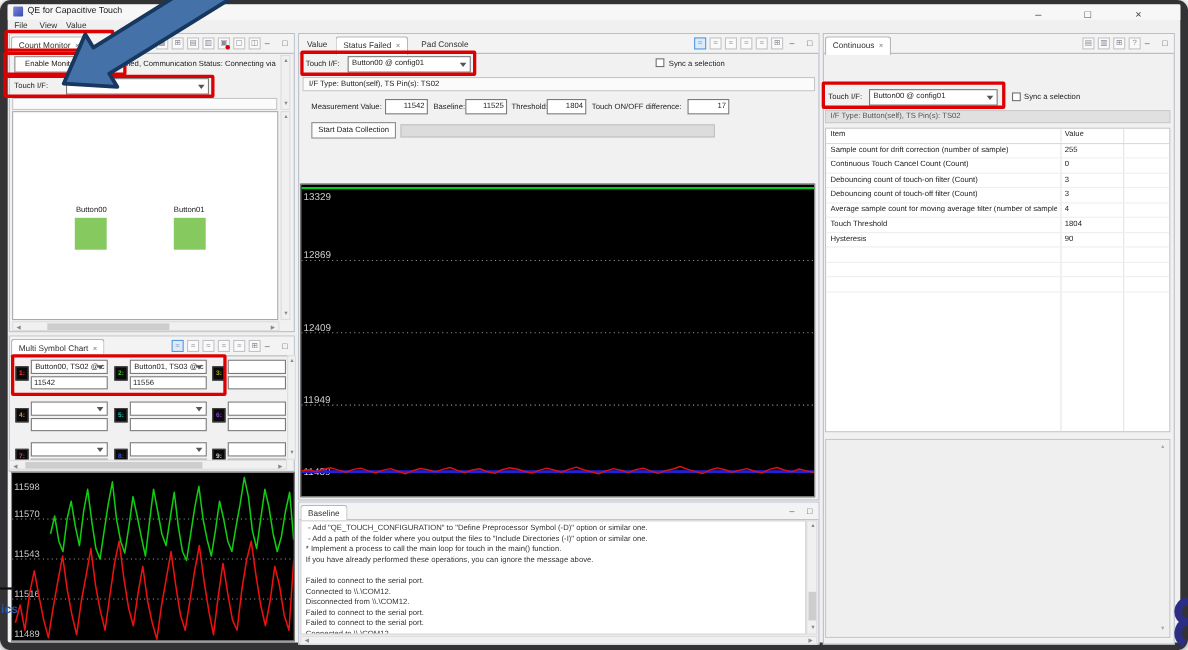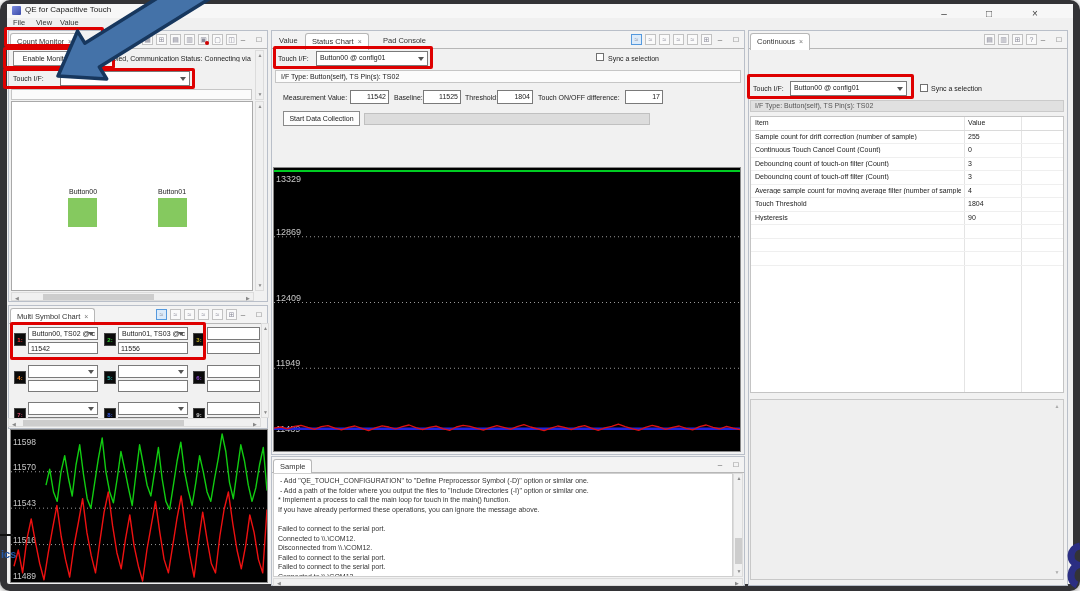--- a/index.html
+++ b/index.html
@@ -167,21 +167,21 @@
       <text x="2" y="112.58715596330275" fill="#c8c8c8" font-size="8.5">11516</text>
       <text x="2" y="149" fill="#c8c8c8" font-size="8.5">11489</text>
       <polyline points="3.0,136.2 7.3,120.0 11.6,142.9 15.9,109.2 20.2,89.0 24.4,111.9 28.7,133.5 33.0,149.7 37.3,122.7 41.6,98.4 45.9,75.5 50.2,106.5 54.5,129.4 58.7,147.0 63.0,115.9 67.3,93.0 71.6,68.7 75.9,102.4 80.2,125.4 84.5,142.9 88.8,111.9 93.1,82.2 97.3,62.0 101.6,95.7 105.9,122.7 110.2,138.9 114.5,109.2 118.8,84.9 123.1,115.9 127.4,136.2 131.6,151.0 135.9,120.0 140.2,95.7 144.5,71.4 148.8,102.4 153.1,129.4 157.4,142.9 161.7,115.9 165.9,89.0 170.2,66.0 174.5,98.4 178.8,125.4 183.1,147.0 187.4,111.9 191.7,82.2 196.0,109.2 200.3,133.5 204.5,142.9 208.8,106.5 213.1,79.5 217.4,62.0 221.7,93.0 226.0,120.0 230.3,138.9 234.6,115.9 238.8,84.9 243.1,102.4 247.4,129.4 251.7,142.9 256.0,79.5" fill="none" stroke="#ee1111" stroke-width="1.4" stroke-linejoin="round"></polyline>
       <polyline points="35.0,55.2 38.7,39.1 42.5,62.0 46.2,71.4 50.0,41.8 53.7,25.6 57.5,48.5 61.2,66.0 65.0,35.0 68.7,14.8 72.5,44.5 76.2,68.7 79.9,78.2 83.7,52.6 87.4,28.3 91.2,8.0 94.9,41.8 98.7,62.0 102.4,72.8 106.2,48.5 109.9,21.5 113.7,39.1 117.4,57.9 121.2,75.5 124.9,44.5 128.6,14.8 132.4,35.0 136.1,55.2 139.9,66.0 143.6,41.8 147.4,17.5 151.1,48.5 154.9,71.4 158.6,79.5 162.4,55.2 166.1,31.0 169.8,12.1 173.6,41.8 177.3,60.6 181.1,75.5 184.8,52.6 188.6,25.6 192.3,41.8 196.1,62.0 199.8,71.4 203.6,48.5 207.3,28.3 211.1,4.0 214.8,21.5 218.5,52.6 222.3,68.7 226.0,41.8 229.8,14.8 233.5,31.0 237.3,55.2 241.0,71.4 244.8,57.9 248.5,35.0 252.3,17.5 256.0,60.6" fill="none" stroke="#11cc11" stroke-width="1.4" stroke-linejoin="round"></polyline>
     </svg>
 
   <div class="abs panel" style="left:271px;top:30px;width:474px;height:425px;">
     <div class="abs tabbar" style="left:0;top:0;width:472px;height:18px;">
       <div class="tab" style="left:1px;"><span>Value</span></div>
       <div class="tab active" style="left:33px;">
-        <span>Status Chart</span><span class="tabclose">×</span>
+        <span>Status Failed</span><span class="tabclose">×</span>
       </div>
       <div class="tab" style="left:105px;"><span>Pad Console</span></div>
       <div class="abs" style="right:32px;top:3px;"><span class="tbico hl">≈</span><span class="tbico">≈</span><span class="tbico">≈</span><span class="tbico">≈</span><span class="tbico">≈</span><span class="tbico">⊞</span></div>
       <div class="abs" style="right:2px;top:3px;">
         <span class="viewbtn">–</span><span class="viewbtn">□</span>
       </div>
     </div>
   </div>
   <div class="abs lbl" style="left:278px;top:55px;">Touch I/F:</div>
   <div class="abs combo" style="left:316px;top:51px;width:112px;height:15px;">
@@ -212,21 +212,21 @@
       <line x1="0" y1="200.25" x2="468" y2="200.25" stroke="#999" stroke-width="1" stroke-dasharray="1,3"></line>
       <text x="2" y="198.25" fill="#c8c8c8" font-size="9">11949</text>
       <text x="2" y="264" fill="#c8c8c8" font-size="9">11489</text>
       <line x1="0" y1="3" x2="468" y2="3" stroke="#00cc22" stroke-width="2"></line>
       <line x1="0" y1="260.85434782608695" x2="468" y2="260.85434782608695" stroke="#2222dd" stroke-width="2.5"></line>
       <polyline points="0.0,260.1 6.8,259.0 13.5,260.9 20.3,258.4 27.0,257.3 33.8,259.4 40.5,261.3 47.3,258.7 54.0,257.6 60.8,260.1 67.5,261.9 74.3,259.4 81.0,258.0 87.8,260.4 94.6,262.7 101.3,259.9 108.1,257.9 114.8,259.0 121.6,261.0 128.3,258.7 135.1,257.0 141.8,259.6 148.6,261.6 155.3,259.3 162.1,258.1 168.8,260.7 175.6,262.3 182.3,259.0 189.1,257.3 195.9,258.4 202.6,260.4 209.4,262.1 216.1,259.6 222.9,257.6 229.6,259.3 236.4,261.3 243.1,258.7 249.9,256.7 256.6,259.0 263.4,260.9 270.1,262.7 276.9,260.1 283.7,258.0 290.4,259.4 297.2,261.6 303.9,259.0 310.7,257.6 317.4,260.1 324.2,262.3 330.9,259.9 337.7,258.4 344.4,256.1 351.2,258.7 357.9,260.7 364.7,262.4 371.4,259.3 378.2,257.3 385.0,259.0 391.7,261.3 398.5,259.4 405.2,258.0 412.0,260.4 418.7,261.9 425.5,258.7 432.2,257.0 439.0,259.3 445.7,261.0 452.5,258.4 459.2,260.1 466.0,261.6" fill="none" stroke="#dd1111" stroke-width="1.3" stroke-linejoin="round"></polyline>
     </svg>
 
   <div class="abs panel" style="left:271px;top:456px;width:474px;height:130px;">
     <div class="abs tabbar" style="left:0;top:0;width:472px;height:16px;">
-      <div class="tab active" style="left:1px;height:15px;padding-top:2px;"><span>Sample</span></div>
+      <div class="tab active" style="left:1px;height:15px;padding-top:2px;"><span>Baseline</span></div>
       <div class="abs" style="right:2px;top:2px;">
         <span class="viewbtn">–</span><span class="viewbtn">□</span>
       </div>
     </div>
     <div class="abs" style="left:1px;top:16px;width:460px;height:104px;background:#fff;border:1px solid #cfcfcf;overflow:hidden;">
       <div style="padding:2px 0 0 4px;">
           <div class="cline"> - Add "QE_TOUCH_CONFIGURATION" to "Define Preprocessor Symbol (-D)" option or similar one.</div>
           <div class="cline"> - Add a path of the folder where you output the files to "Include Directories (-I)" option or similar one.</div>
           <div class="cline">* Implement a process to call the main loop for touch in the main() function.</div>
           <div class="cline">If you have already performed these operations, you can ignore the message above.</div>

